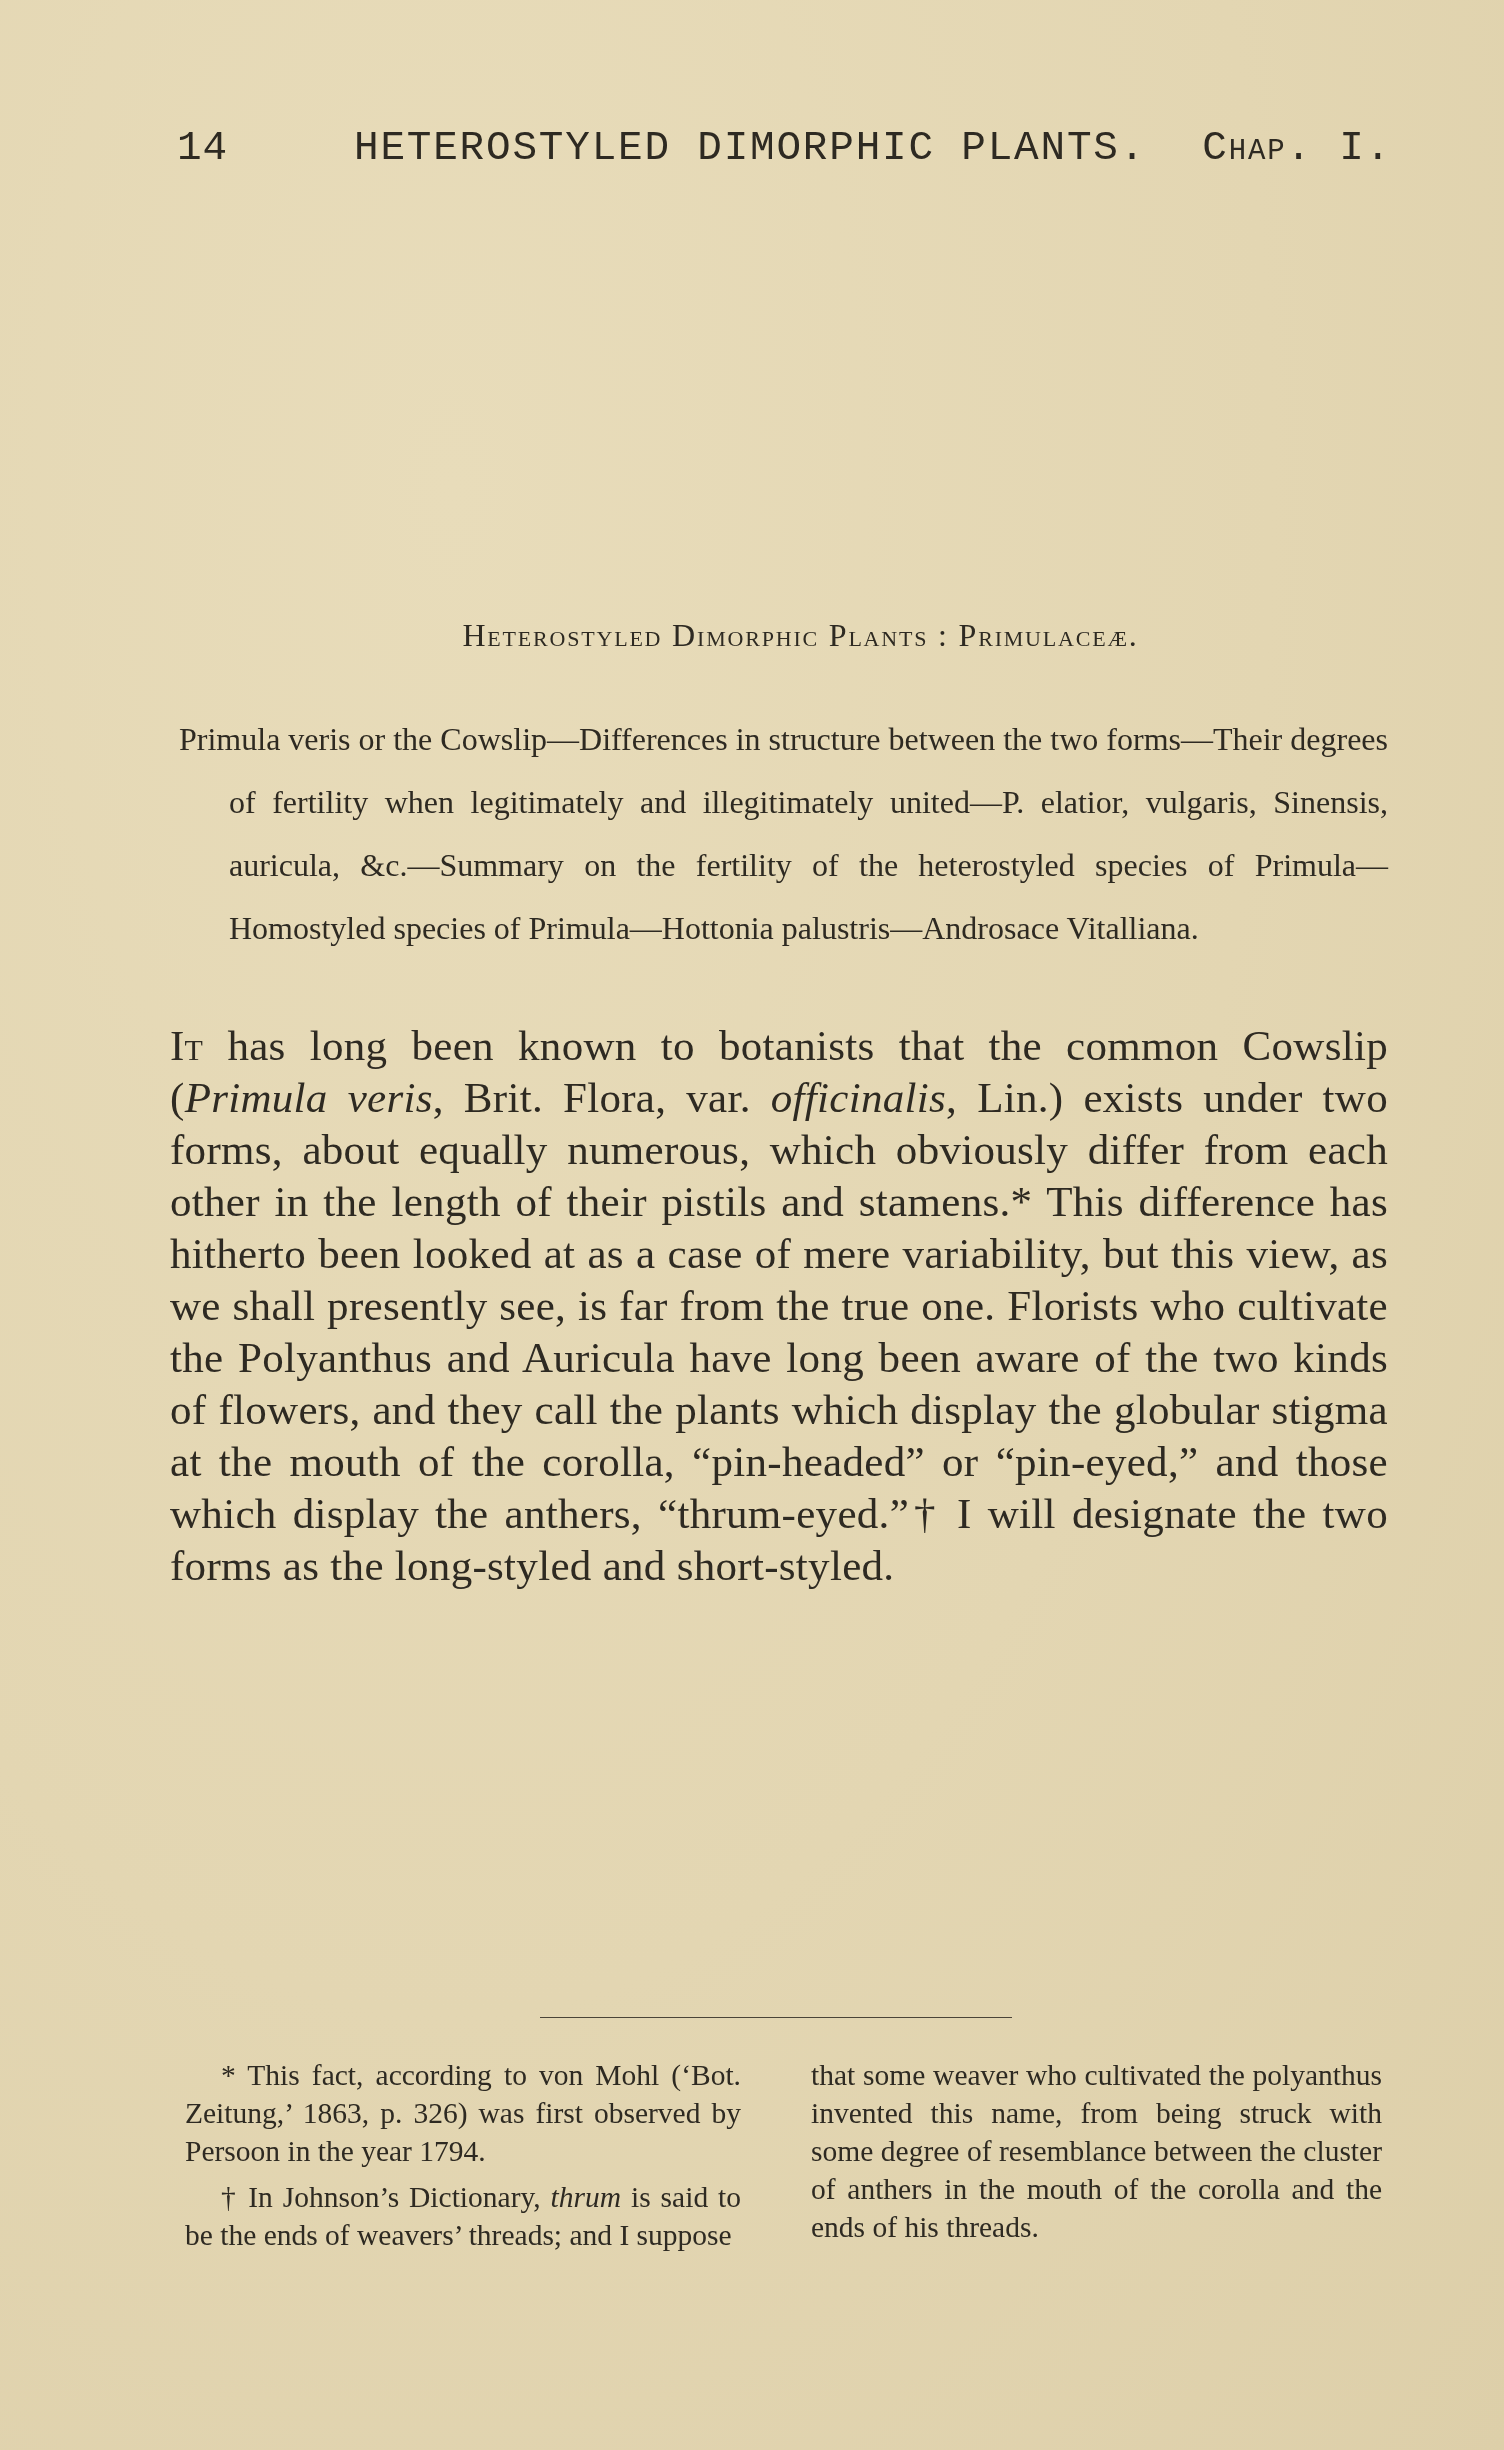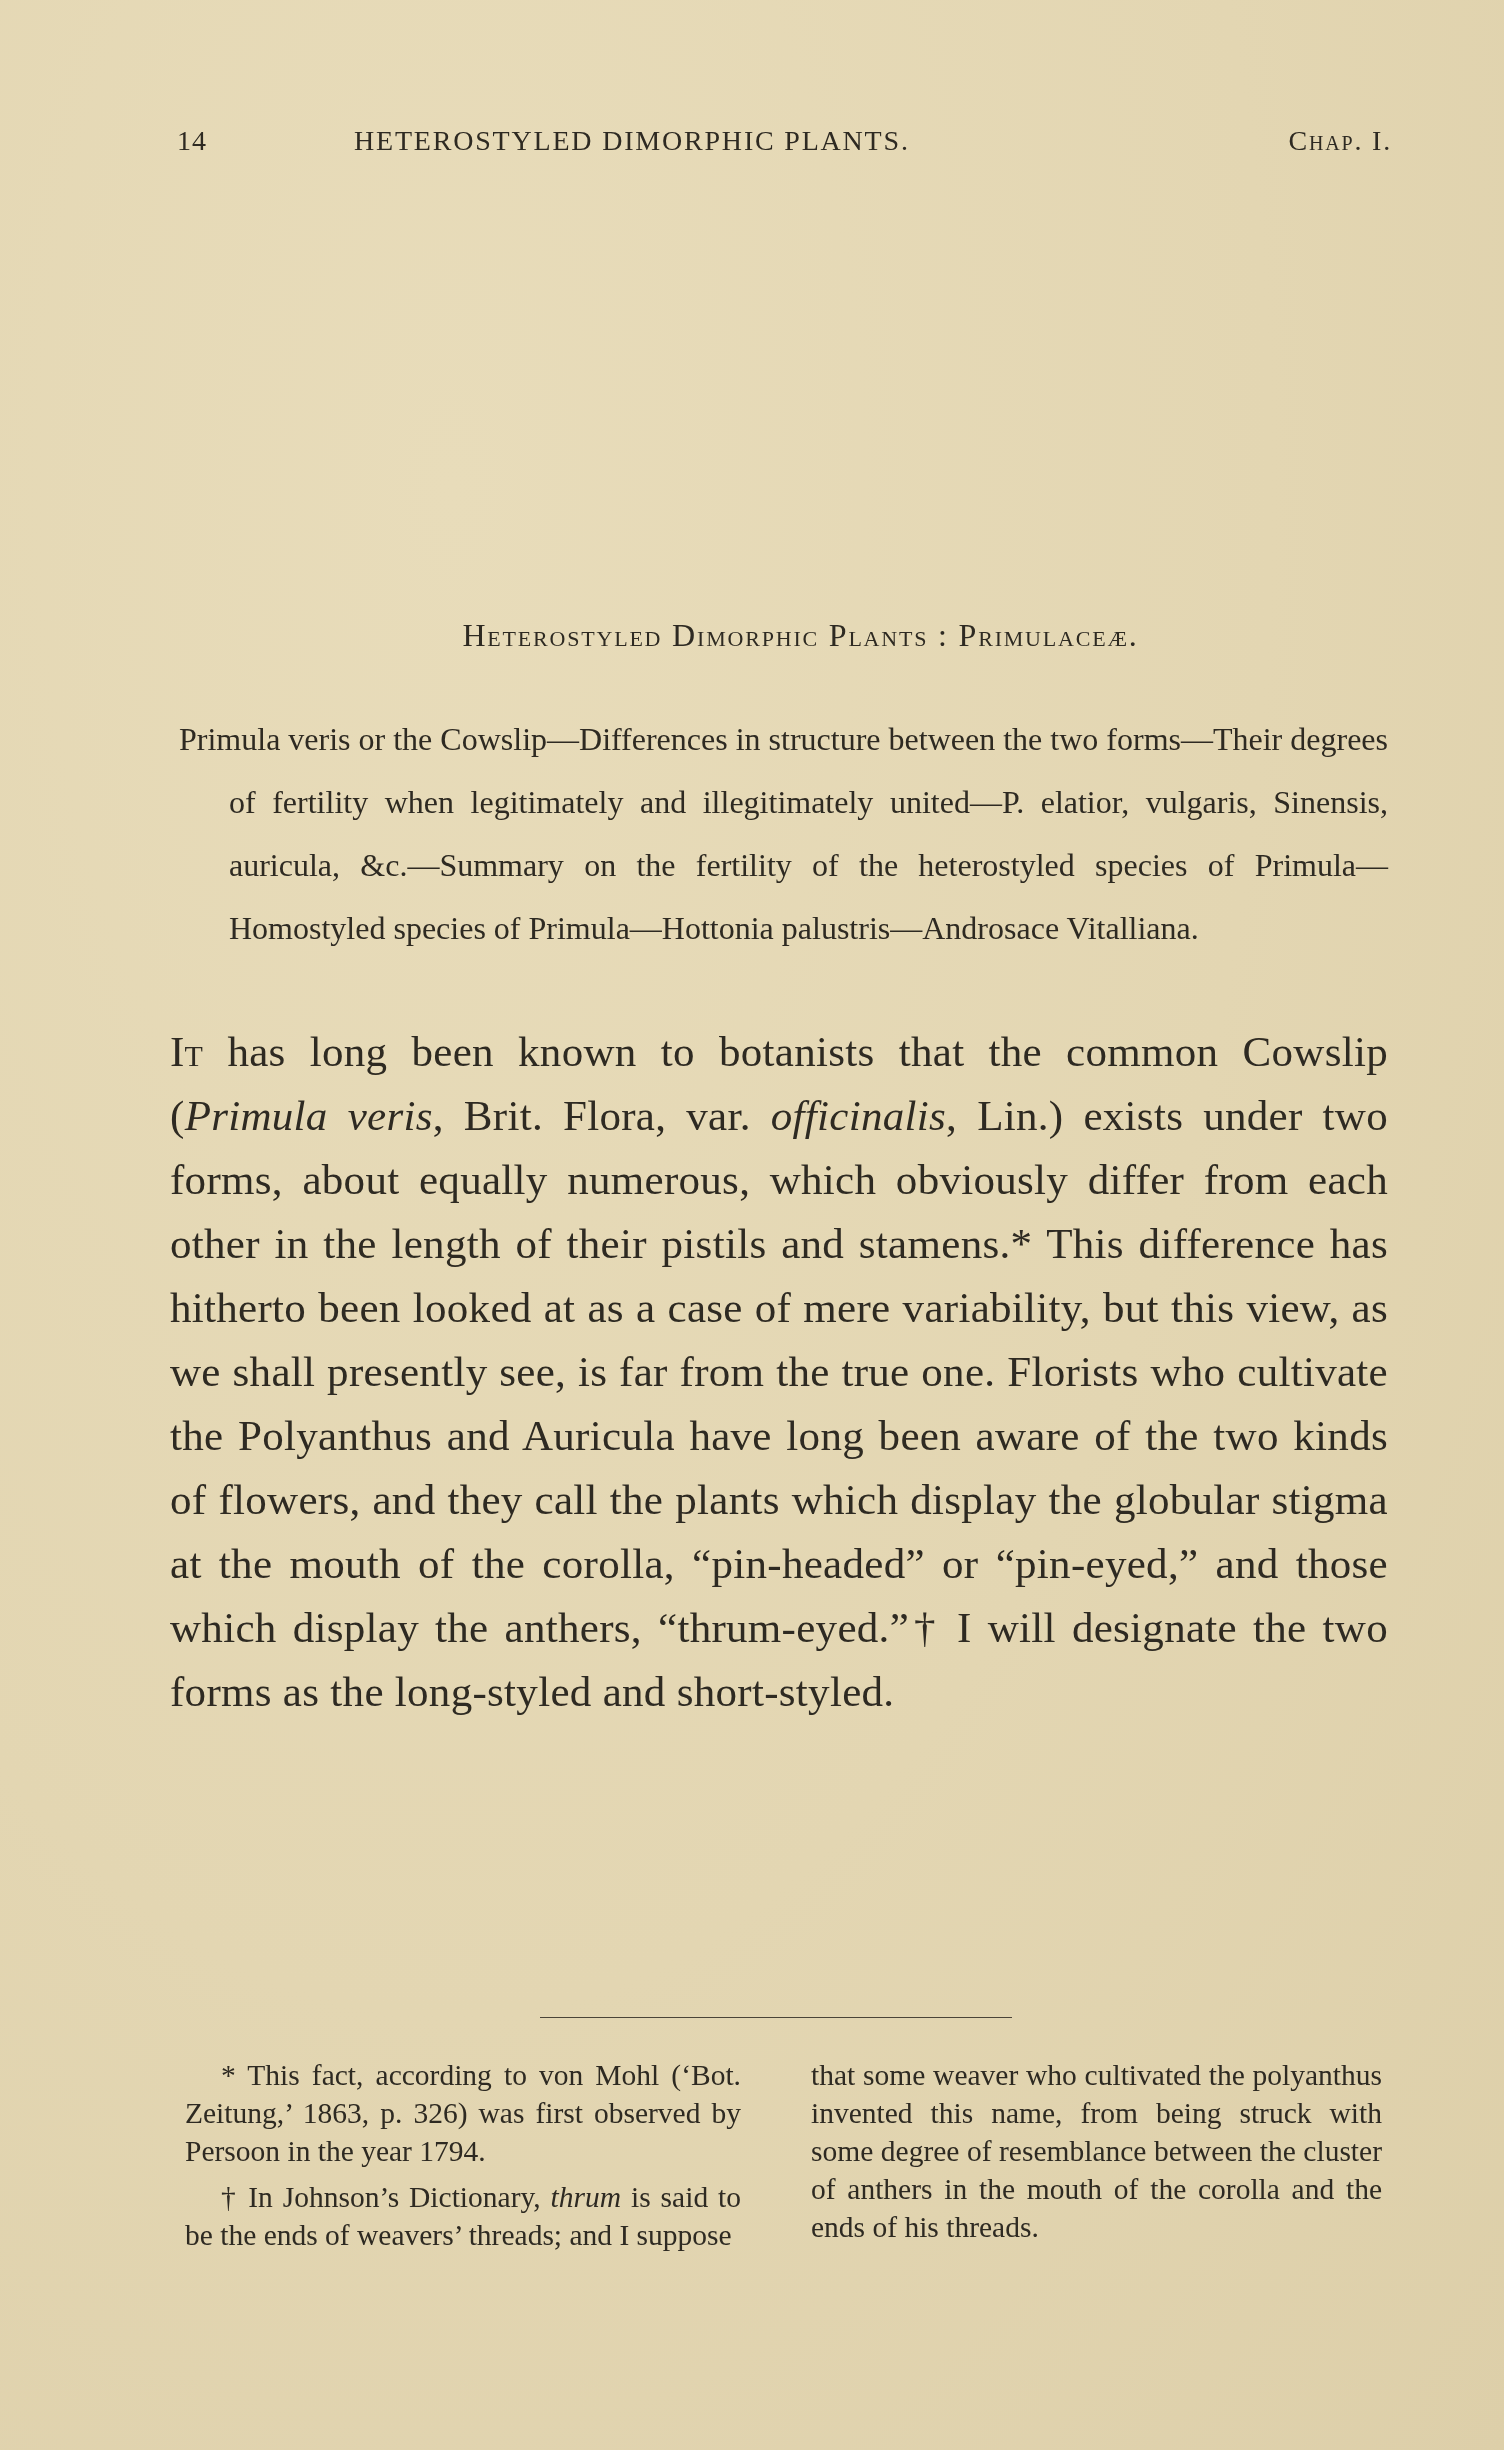--- a/index.html
+++ b/index.html
@@ -21,22 +21,23 @@
     left: 0; top: 0;
     width: 1505px; height: 2450px;
   }
   
   .running-head {
     position: absolute;
     top: 125px;
     left: 177px;
     width: 1215px;
     height: 54px;
-    font-size: 28px;
+    font-size: 41px;
     letter-spacing: 0.9px;
+    font-family: Liberation Mono, monospace;
   }
   .running-head .page-num {
     position: absolute;
     left: 0; top: 0;
   }
   .running-head .title {
     position: absolute;
     left: 177px; top: 0;
     letter-spacing: 1.8px;
   }
@@ -78,21 +79,21 @@
     text-indent: -50px;
     box-sizing: border-box;
   }
 
   .body-text {
     position: absolute;
     top: 1020px;
     left: 170px;
     width: 1218px;
     font-size: 43px;
-    line-height: 64px;
+    line-height: 52px;
     text-align: justify;
     letter-spacing: 0.3px;
   }
   .body-text p {
     margin: 0;
   }
   .body-text p + p {
     text-indent: 55px;
   }
   .body-text .lead-cap {

